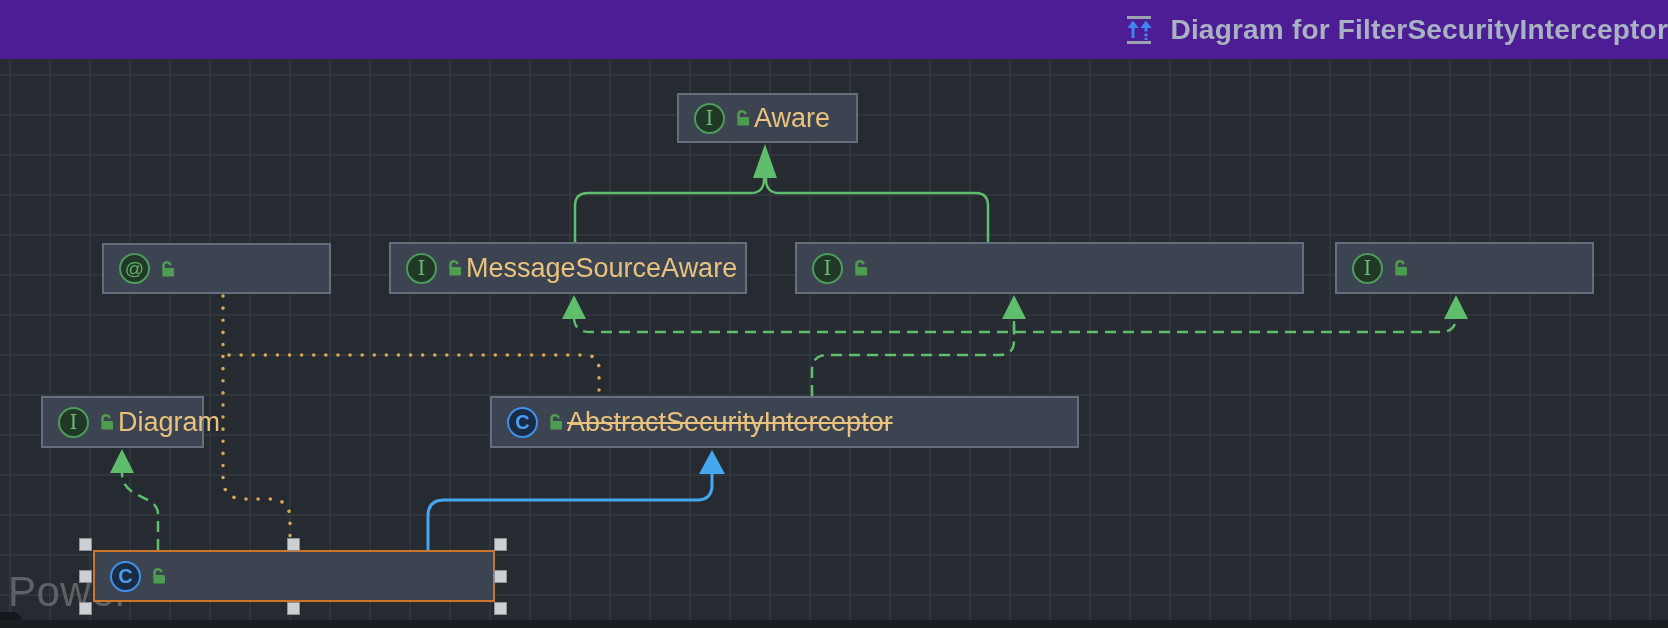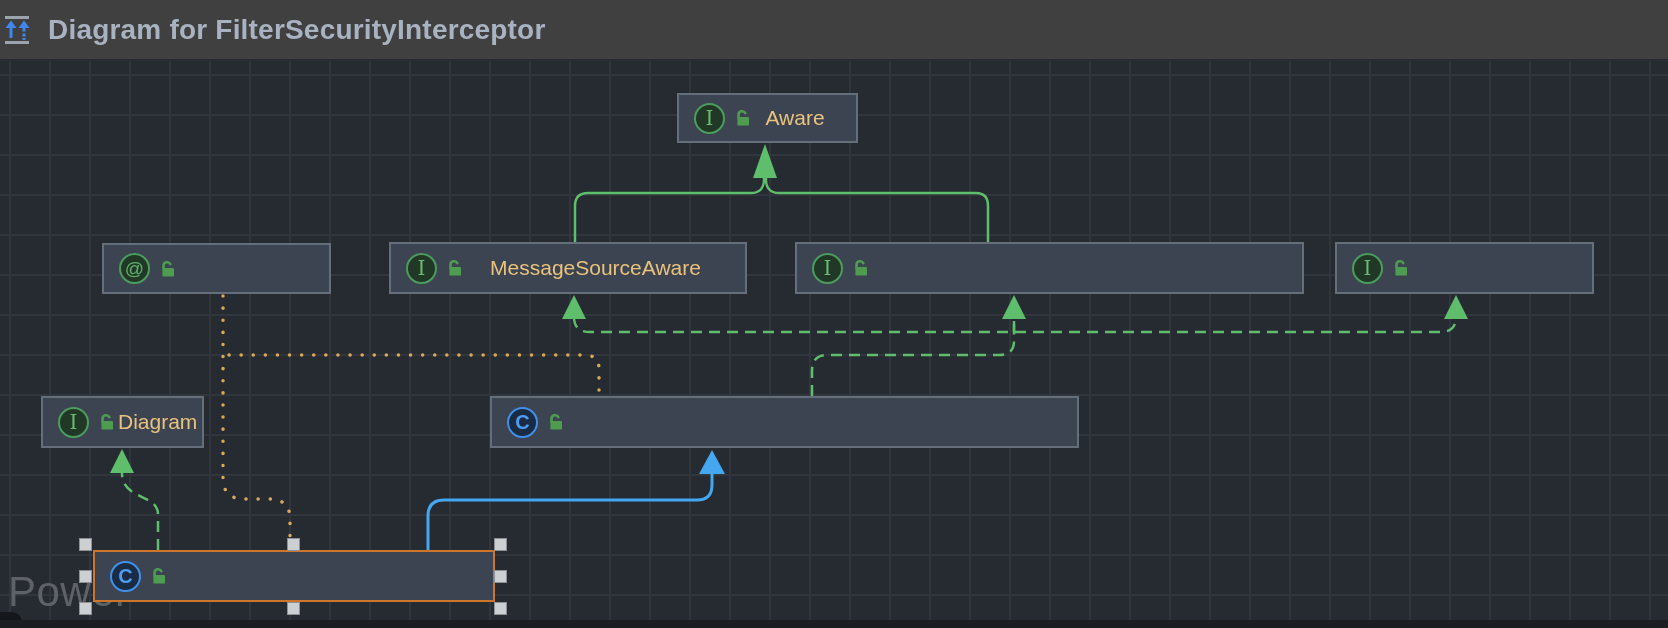--- a/index.html
+++ b/index.html
@@ -4,22 +4,22 @@
 <style>
   html,body{margin:0;padding:0;}
   body{
     width:1668px;height:628px;position:relative;overflow:hidden;
     background:#262A31;font-family:"Liberation Sans",sans-serif;
     -webkit-font-smoothing:antialiased;
   }
   
   .titlebar{
     position:absolute;left:0;top:0;width:1668px;height:61px;
-    background:#404040;border-bottom:2px solid #272B32;box-sizing:border-box;
-    display:flex;align-items:center;justify-content:flex-start;gap:14px;z-index:6;
+    background:#4c1d95;border-bottom:2px solid #272B32;box-sizing:border-box;
+    display:flex;align-items:center;justify-content:flex-end;gap:14px;z-index:6;
   }
   .titlebar .title{color:#A9B2C0;font-size:28px;font-weight:bold;letter-spacing:.2px;}
   
   .canvas{
     position:absolute;left:0;top:61px;width:1668px;height:567px;
     background-color:#262A31;
     background-image:
       linear-gradient(to right,#31353C 2px,transparent 2px),
       linear-gradient(to bottom,#31353C 2px,transparent 2px);
     background-size:40px 40px;background-position:9px 13px;z-index:0;
@@ -31,21 +31,21 @@
   }
   
   svg.edges{position:absolute;left:0;top:0;z-index:2;pointer-events:none;}
   
   .node{
     position:absolute;box-sizing:border-box;z-index:3;
     display:flex;align-items:center;padding:0 14px 0 15px;
     background:#3D4451;border:2px solid #656E7B;
   }
   .node .label{
-    flex:1;text-align:center;font-size:21px;color:#E9C27D;white-space:nowrap;
+    flex:1;font-size:27px;color:#E9C27D;white-space:nowrap;
     padding-right:6px;
   }
   .node.strike .label{text-decoration:line-through;text-decoration-thickness:2px;}
   .node.selected{border-color:#CE752C;}
   .badge{
     width:31px;height:31px;border-radius:50%;flex:none;
     display:flex;align-items:center;justify-content:center;box-sizing:border-box;
   }
   .badge.iface,.badge.anno{border:2.5px solid #4B9D5E;background:#223827;}
   .badge.iface span{color:#69BB75;font-family:"DejaVu Serif",serif;font-size:20px;line-height:1;}
@@ -184,20 +184,21 @@
 </div>
 
 <div class="node n-asi strike">
   <span class="badge cls">
       <span>C</span>
     </span>
   <svg class="lock" viewBox="0 0 20 20">
     <path d="M4.5,9.5 V7 A3.6,3.6 0 0 1 11.3,5.2" fill="none" stroke="#4E9C50" stroke-width="2.6" stroke-linecap="round"></path>
     <rect x="3.4" y="9" width="11.6" height="8.6" rx="1.2" fill="#4E9C50"></rect>
   </svg>
+  <span class="label">AbstractSecurityInterceptor</span>
 </div>
 
 <div class="node n-fsi strike selected">
   <span class="badge cls">
       <span>C</span>
     </span>
   <svg class="lock" viewBox="0 0 20 20">
     <path d="M4.5,9.5 V7 A3.6,3.6 0 0 1 11.3,5.2" fill="none" stroke="#4E9C50" stroke-width="2.6" stroke-linecap="round"></path>
     <rect x="3.4" y="9" width="11.6" height="8.6" rx="1.2" fill="#4E9C50"></rect>
   </svg>

